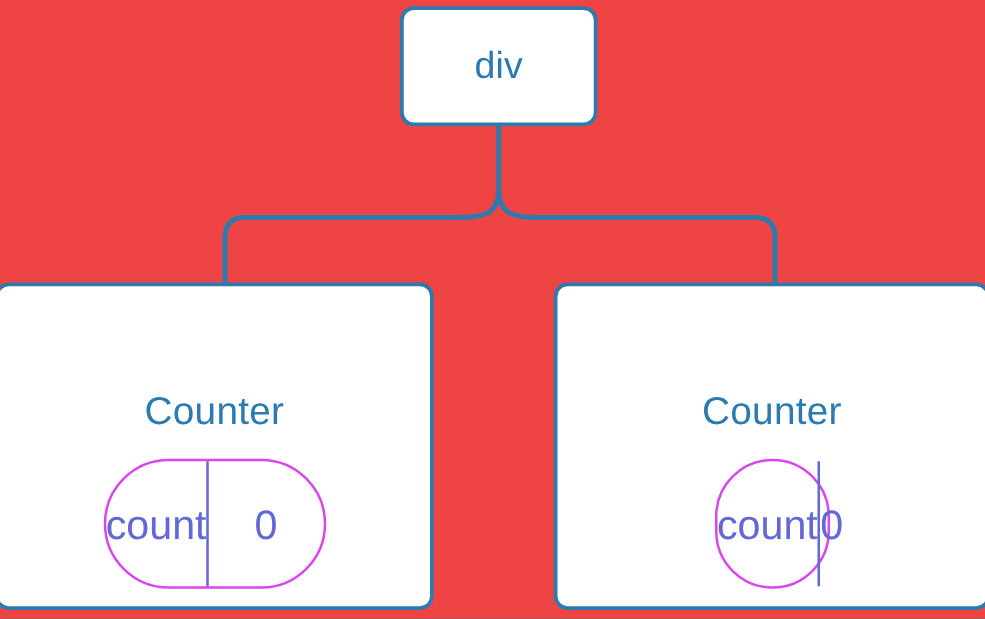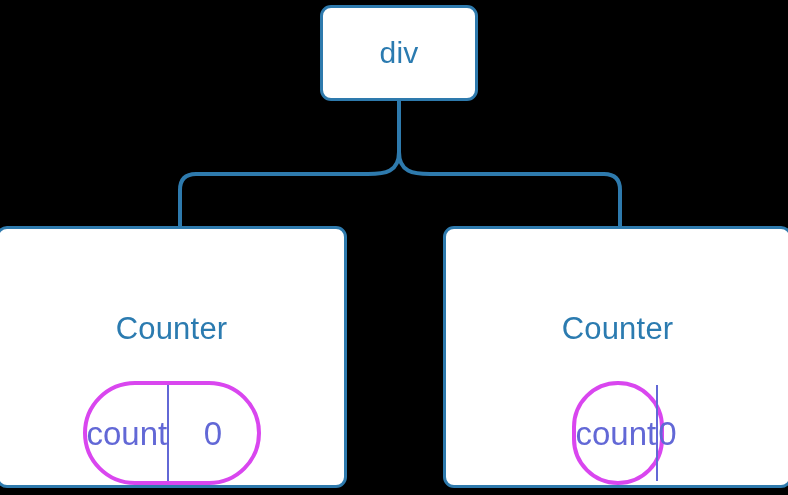--- a/index.html
+++ b/index.html
@@ -11,21 +11,21 @@
     width: 788px;
     height: 495px;
     background: #4a6670;
     font-family: "Liberation Sans", sans-serif;
     overflow: hidden;
   }
   #stage {
     position: relative;
     width: 788px;
     height: 495px;
-    background: #000000;
+    background: #ef4444;
   }
 
   
   .connectors {
     position: absolute;
     left: 0;
     top: 0;
     width: 788px;
     height: 495px;
     pointer-events: none;
@@ -75,23 +75,23 @@
     line-height: 1;
     margin-top: 84px;
     letter-spacing: 0.2px;
     user-select: none;
   }
 
   
   .state-pill {
     position: relative;
     box-sizing: border-box;
-    margin-top: 37px;
+    margin-top: 23px;
     height: 104px;
-    border: 4px solid #d946ef;
+    border: 2px solid #d946ef;
     border-radius: 52px;
     background: transparent;
     display: flex;
     align-items: stretch;
   }
   .pill-left  { width: 178px; }
   .pill-right { width: 92px; }
 
   .pill-cell {
     display: flex;

